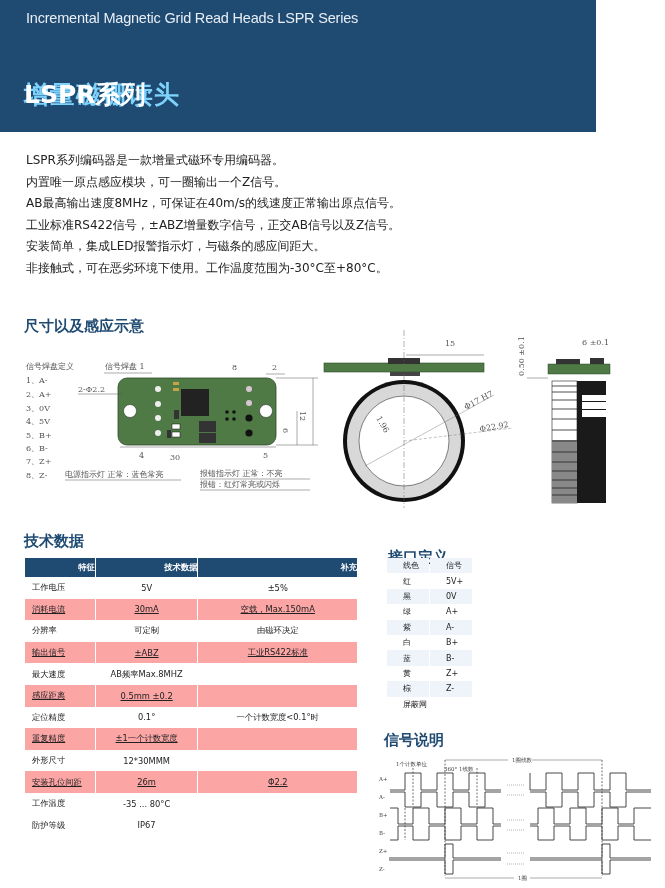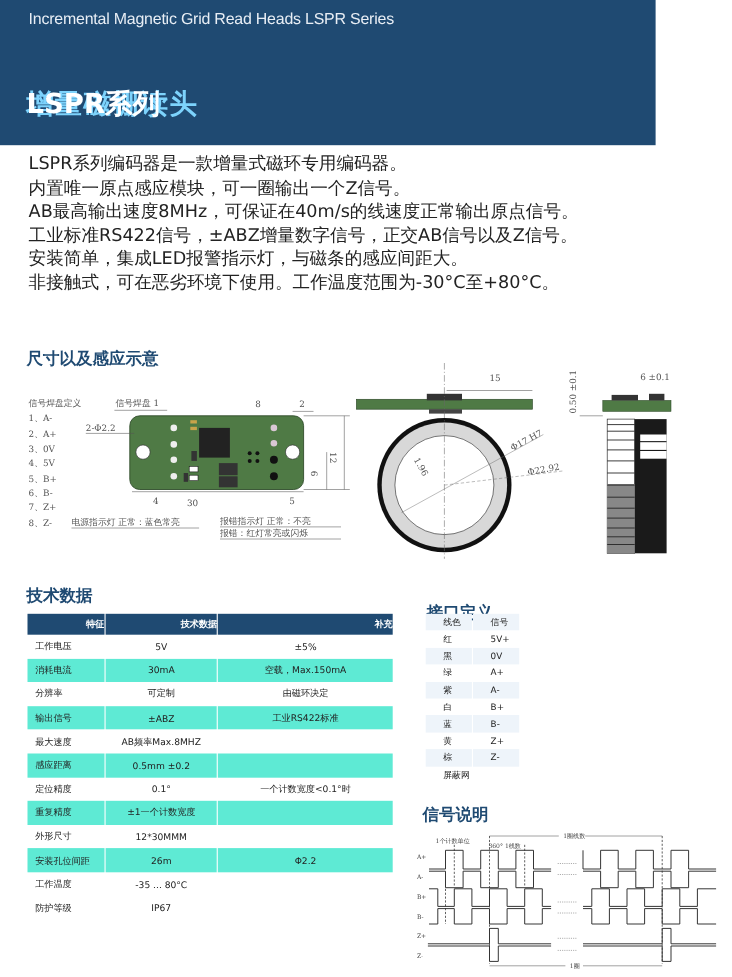--- a/index.html
+++ b/index.html
@@ -4,34 +4,34 @@
 <style>
   * { margin:0; padding:0; box-sizing:border-box; }
   html, body { width:665px; height:888px; background:#ffffff; overflow:hidden; }
   body { font-family:"DejaVu Sans", "Liberation Sans", sans-serif; color:#222; position:relative; }
 
   .header { position:absolute; left:0; top:0; width:596px; height:132px; background:#1f4a72; }
   .header .sub { position:absolute; left:26px; top:10px; font-family:"Liberation Sans", sans-serif; font-size:14.5px; color:#e8eef5; letter-spacing:-0.2px; }
   .header .t1 { position:absolute; left:24px; top:40px; font-size:25px; font-weight:bold; color:#7dd3fc; letter-spacing:1px;margin-top:38px; }
   .header .t2 { position:absolute; left:24px; top:78px; font-size:25px; font-weight:bold; color:#fff; }
 
-  .intro { position:absolute; left:26px; top:138px; font-size:16px; line-height:21.6px; color:#222; }
+  .intro { position:absolute; left:26px; top:150px; font-size:12px; line-height:21.6px; color:#222; }
   .intro p { white-space:nowrap; }
 
   .sec-title { position:absolute; font-size:15px; font-weight:bold; color:#1f4a72; }
 
   
   .drawing { position:absolute; left:0; top:318px; width:665px; height:200px; }
 
   
   .spec { position:absolute; left:24px; top:558px; width:334px; border-collapse:separate; border-spacing:1px 0; font-size:8.3px; }
   .spec th { background:#1f4a72; color:#fff; height:19px; font-weight:bold; text-align:right; }
   .spec td { height:21.6px; text-align:center; vertical-align:middle; }
   .spec td:first-child { text-align:left; padding-left:7px;margin-left:15px; }
-  .spec tr.alt td { background:#5eead4; }
+  .spec tr.alt td { background:#fca5a5;text-decoration:underline; }
 
   
   .iface { position:absolute; left:386px; top:558px; border-collapse:separate; border-spacing:1px 0; font-size:8px; }
   .iface td { height:15.4px; width:42px; padding-left:16px; vertical-align:middle; }
   .iface tr.alt td { background:#eef4fa; }
 
   .signal { position:absolute; left:372px; top:752px; width:290px; height:134px; }
 </style>
 </head>
 <body>

